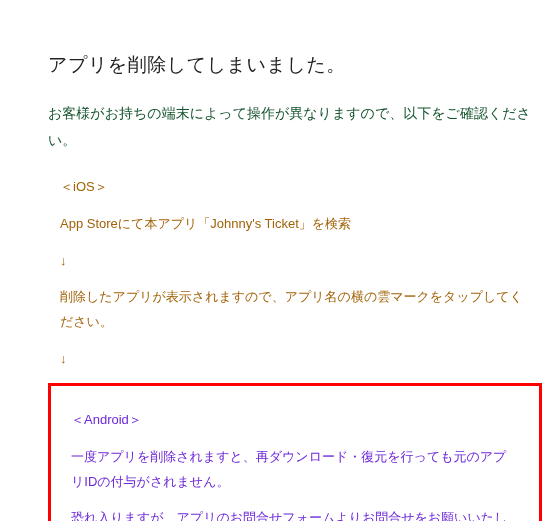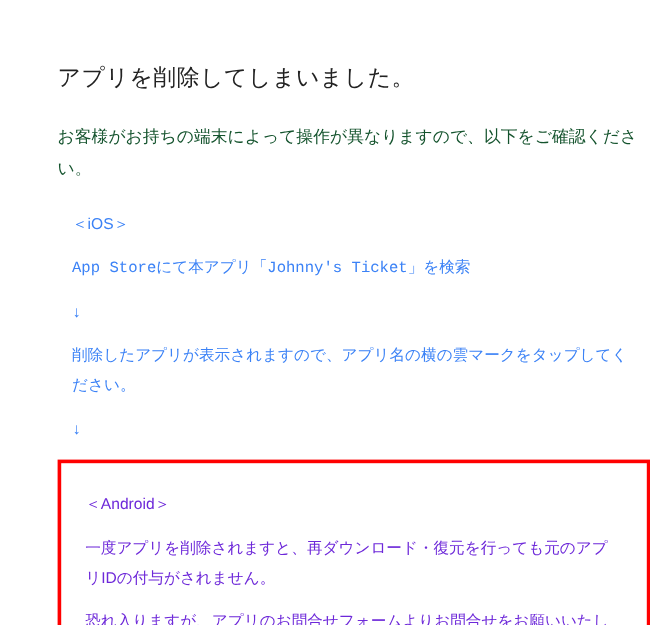--- a/index.html
+++ b/index.html
@@ -23,29 +23,28 @@
   }
   .intro {
     font-size: 14px;
     line-height: 1.9;
     color: #14532d;
     margin-bottom: 22px;
   }
   .section {
     font-size: 13px;
     line-height: 1.9;
-    color: #3b82f6;
+    color: #a16207;
     margin-bottom: 10px;
   }
   .section .hdr {
     display: block;
   }
   .section .line {
     display: block;
-    font-family: Liberation Mono, monospace;
   }
   .highlight-box {
     border: 3px solid #ff0000;
     padding: 10px 8px;
     font-size: 13px;
     line-height: 1.9;
     color: #6d28d9;
     margin-top: 6px;
   }
   .highlight-box .hdr {

